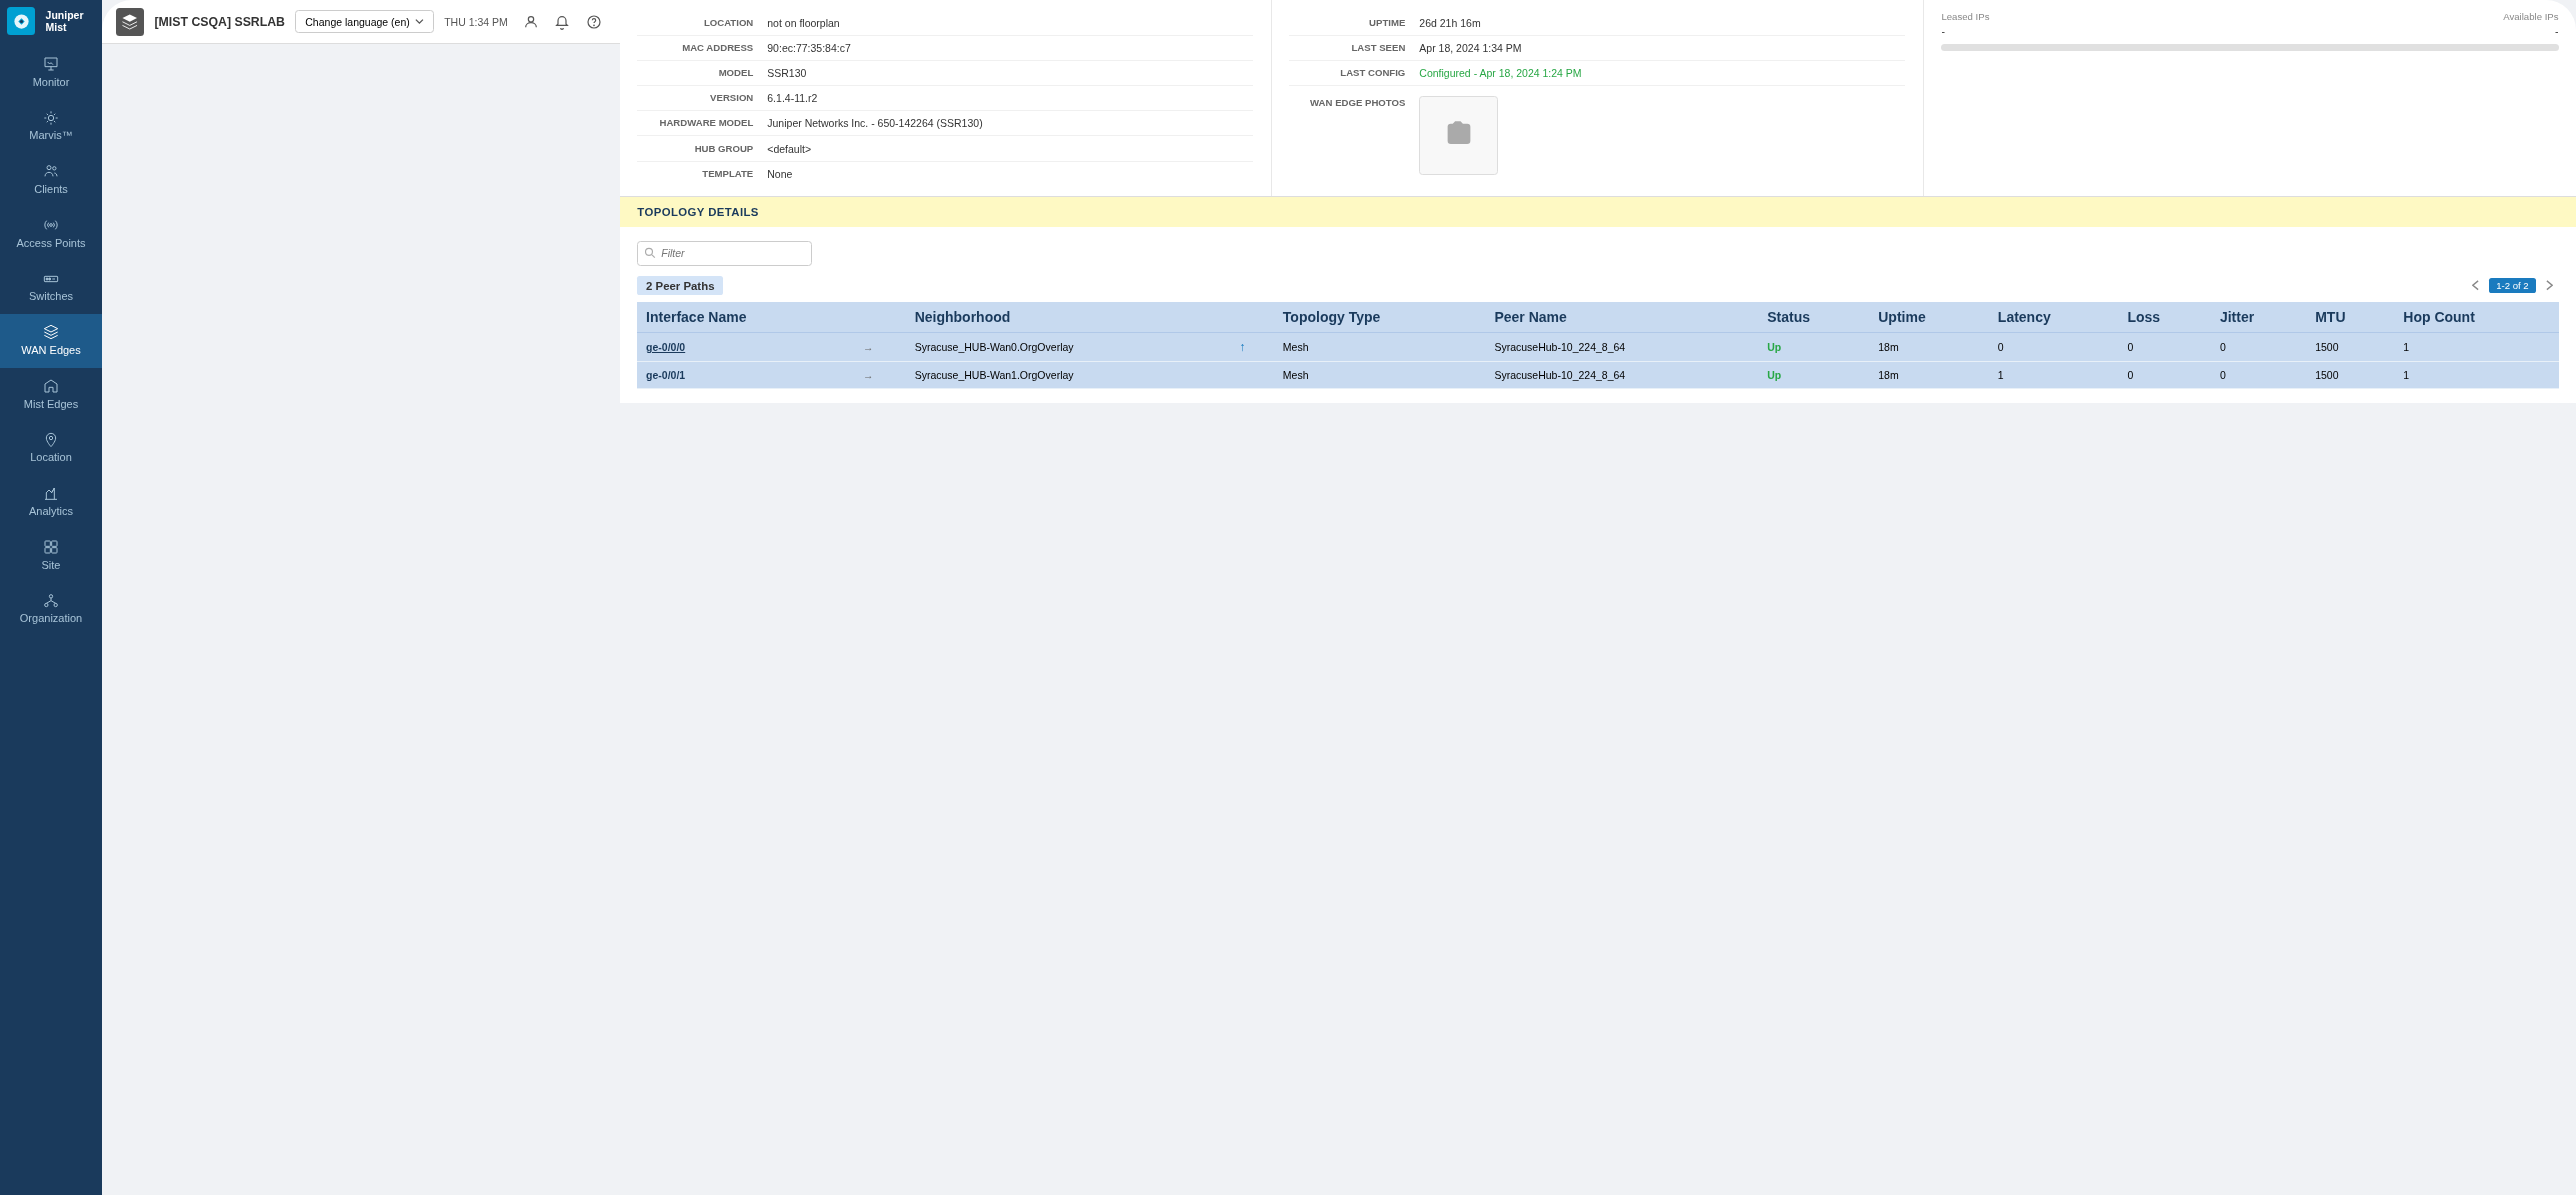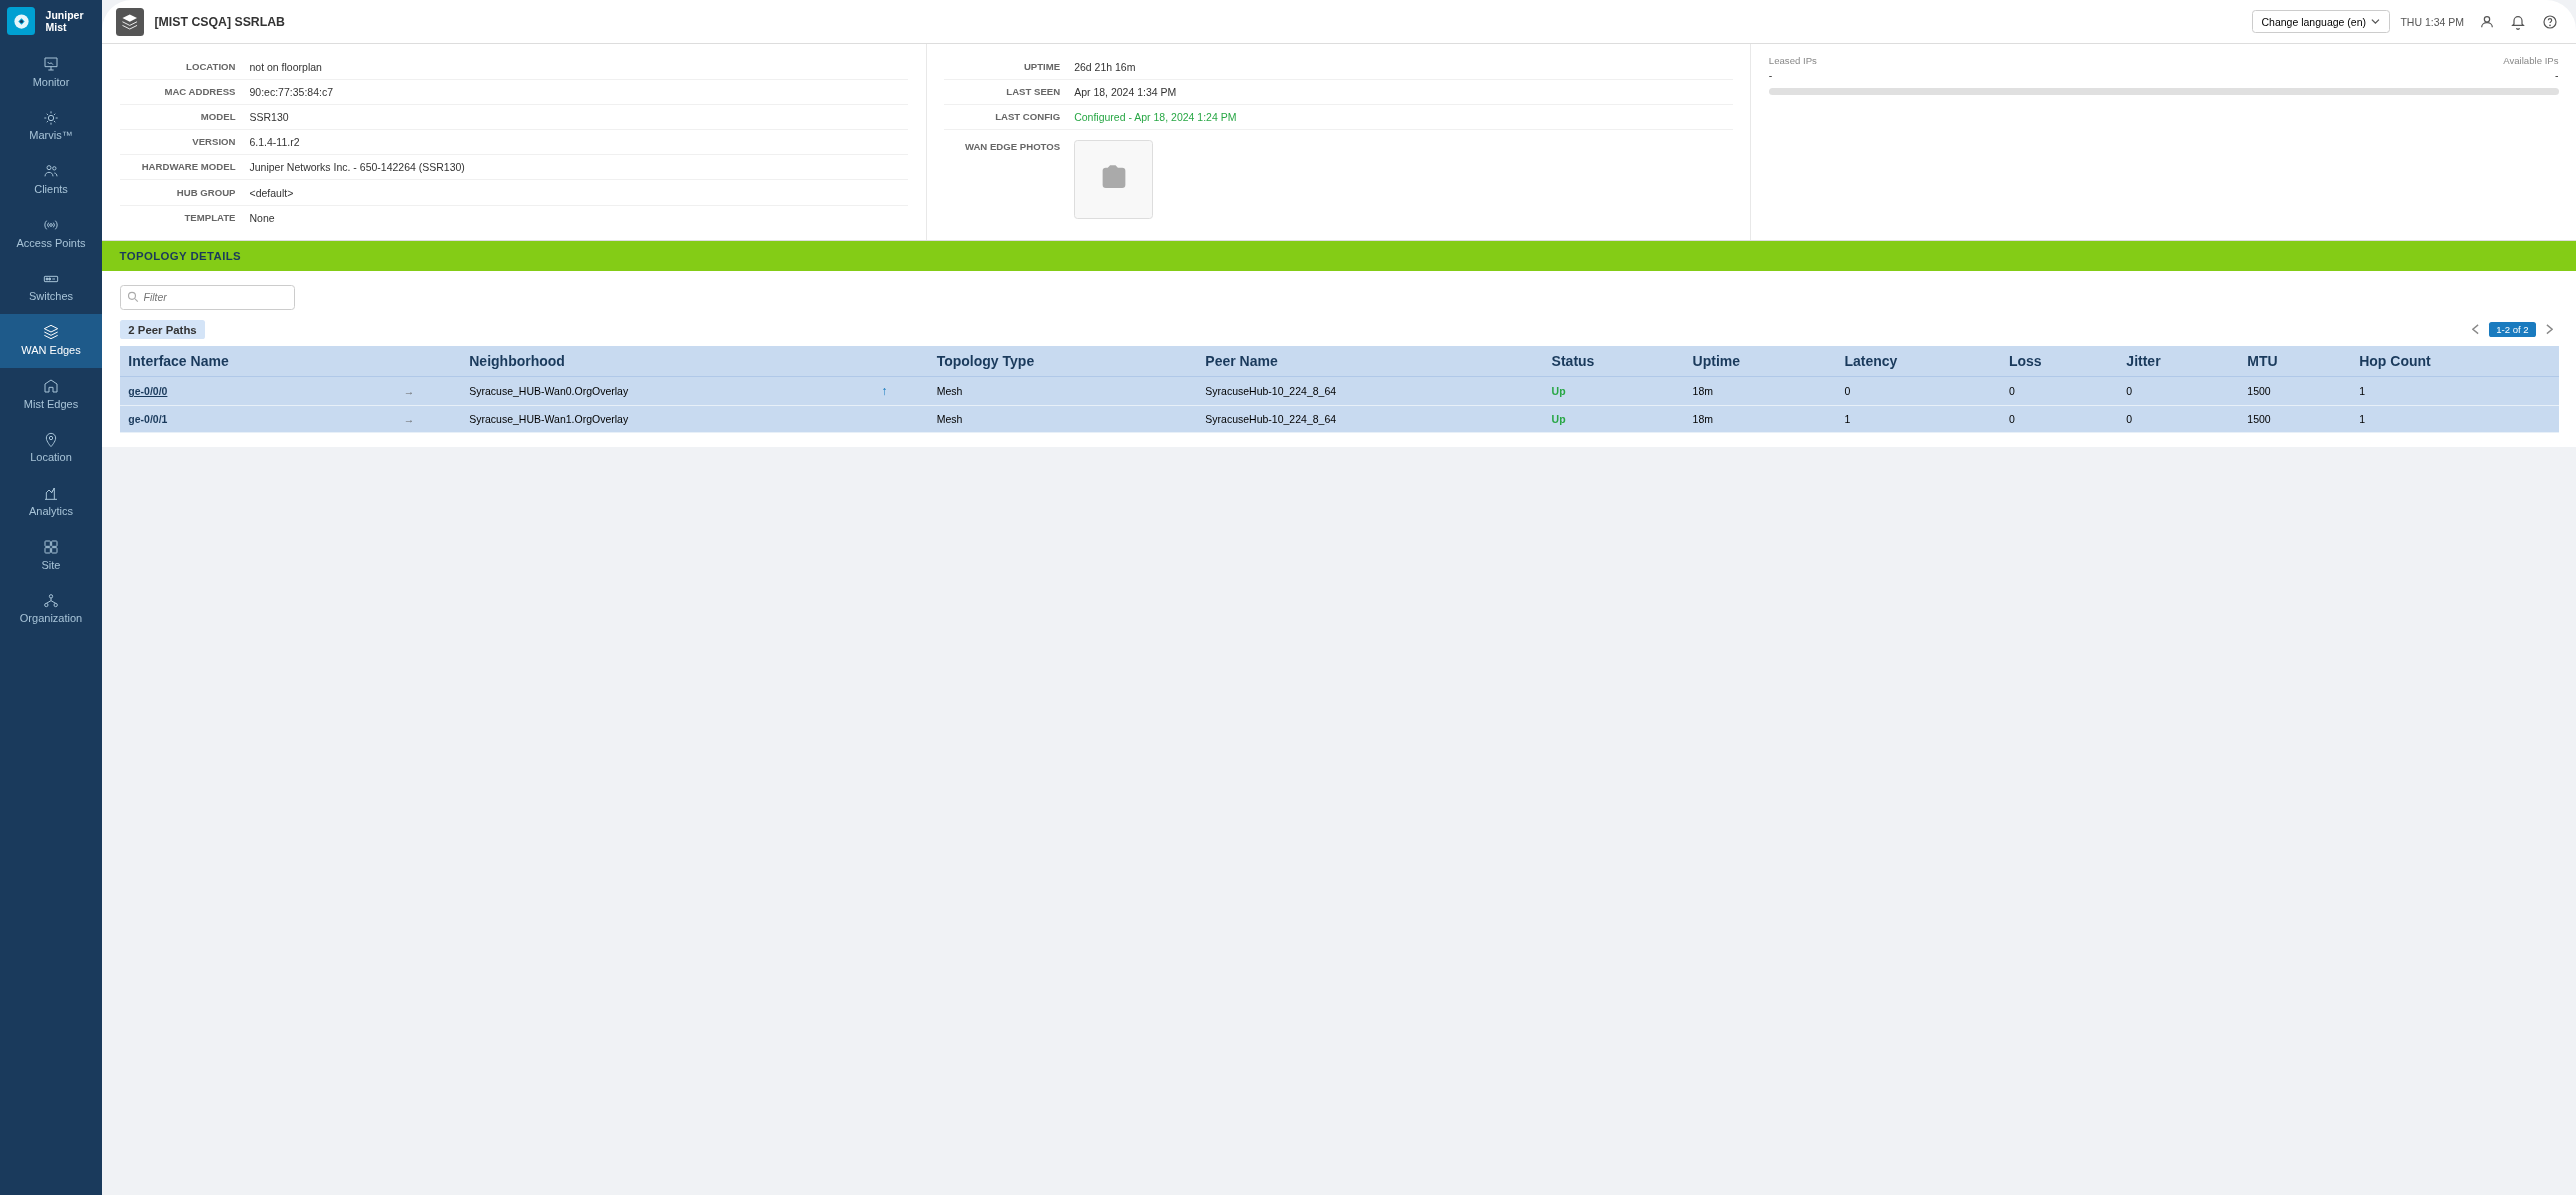--- a/index.html
+++ b/index.html
@@ -11,21 +11,21 @@
     .logo-area { display: flex; align-items: center; gap: 5.3px; padding: 7px; }
     .logo-icon { width: 28px; height: 28px; background: #00a0d2; border-radius: 3.5px; display: flex; align-items: center; justify-content: center; flex-shrink: 0; }
     .logo-icon svg { width: 19px; height: 19px; }
     .sidebar-nav { flex: 1; padding-top: 3.5px; }
     .nav-item { display: flex; flex-direction: column; align-items: center; justify-content: center; padding: 10.5px 5.3px; cursor: pointer; color: #a8c4d8; font-size: 9.6px; text-align: center; gap: 3.5px; transition: background 0.15s; min-height: 53px; }
     .nav-item.active { background: #1e5a8a; color: white; }
     .nav-item svg { width: 16px; height: 16px; }
     .nav-label { font-size: 11px; line-height: 1.2; }
 
     
-    .main { flex: 1; display: flex; flex-direction: column; overflow: hidden; border-radius: 30px; }
+    .main { flex: 1; display: flex; flex-direction: row; overflow: hidden; border-radius: 30px; }
 
     
     .topbar { background: white; border-bottom: 0.9px solid #ddd; display: flex; align-items: center; padding: 0 14px; height: 44px; gap: 10.5px; flex-shrink: 0; }
     .topbar-icon { width: 28px; height: 28px; background: #555; border-radius: 3.5px; display: flex; align-items: center; justify-content: center; }
     .topbar-icon svg { width: 17.5px; height: 17.5px; fill: white; }
     .topbar-title { font-size: 12.3px; font-weight: 600; color: #333; }
     .topbar-right { margin-left: auto; display: flex; align-items: center; gap: 10.5px; }
     .lang-btn { border: 0.9px solid #ccc; border-radius: 3.5px; padding: 4.4px 8.8px; font-size: 10.5px; background: white; cursor: pointer; display: flex; align-items: center; gap: 5.3px; }
     .lang-btn svg { width: 8.8px; height: 8.8px; }
     .topbar-time { font-size: 10.5px; color: #555; white-space: nowrap; }
@@ -55,21 +55,21 @@
     .leased-available { display: flex; justify-content: space-between; font-size: 9.6px; color: #888; margin-bottom: 3.5px; }
     .dash-val { font-size: 10.5px; color: #333; }
     .ip-bar { height: 7px; background: #e0e0e0; border-radius: 3.5px; margin-top: 7px; }
 
     
     .wan-photos-box { border: 0.9px solid #ddd; border-radius: 3.5px; width: 79px; height: 79px; display: flex; align-items: center; justify-content: center; background: #f8f8f8; margin-top: 3.5px; }
     .wan-photos-box svg { width: 28px; height: 28px; color: #aaa; fill: #aaa; }
 
     
     .topology-section { background: white; margin-top: 0; }
-    .topology-header { background: #84cc16; padding: 8.8px 17.5px; }
+    .topology-header { background: #fef9c3; padding: 8.8px 17.5px; }
     .topology-header-title { font-size: 11.4px; font-weight: 700; color: #1a3a5c; text-transform: uppercase; letter-spacing: 0.4px; }
     .topology-body { padding: 14px 17.5px; }
     .filter-bar { margin-bottom: 10.5px; }
     .filter-input-wrap { position: relative; width: 175px; }
     .filter-input-wrap svg { position: absolute; left: 7px; top: 50%; transform: translateY(-50%); width: 12.3px; height: 12.3px; fill: #aaa; }
     .filter-input { width: 100%; border: 0.9px solid #ccc; border-radius: 3.5px; padding: 5.3px 7px 5.3px 23px; font-size: 10.5px; color: #999; outline: none; font-style: italic; }
 
     .peer-paths-header { display: flex; align-items: center; justify-content: space-between; margin-bottom: 7px; }
     .peer-paths-label { font-size: 11.4px; font-weight: 600; color: #333; background: #d4e4f7; padding: 3.5px 8.8px; border-radius: 2.6px; }
     .pagination { display: flex; align-items: center; gap: 5.3px; font-size: 10.5px; color: #555; }

